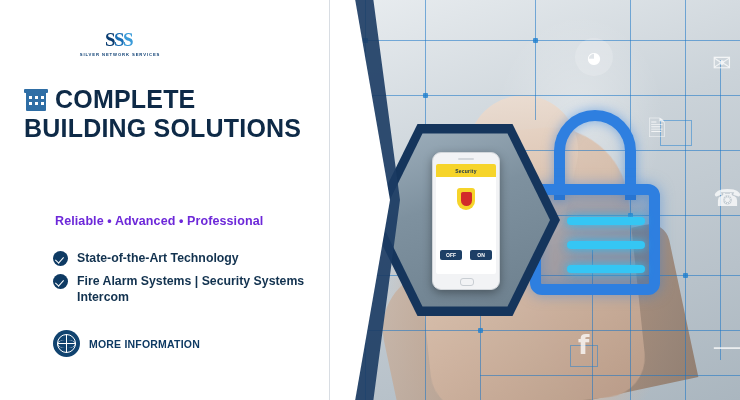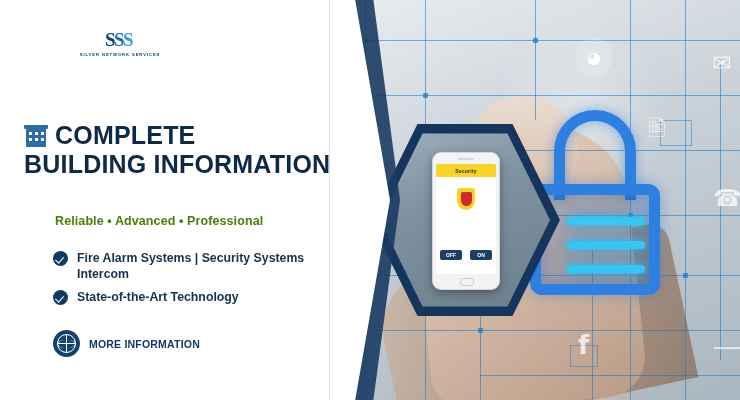--- a/index.html
+++ b/index.html
@@ -41,40 +41,40 @@
   }
 
   
   .headline{
     position:absolute;left:24px;top:85px;width:300px;
   }
   .headline .line{
     color:#0e2a47;font-weight:bold;letter-spacing:.2px;
     font-size:25px;line-height:29px;white-space:nowrap;
   }
-  .headline .l1{display:flex;align-items:center;gap:7px;margin-top:36px;}
+  .headline .l1{display:flex;align-items:center;gap:7px;}
   .bldg-icon{
     display:inline-block;width:24px;height:24px;position:relative;flex:0 0 auto;
   }
   .bldg-icon .body{
     position:absolute;left:2px;top:4px;width:20px;height:19px;background:#2f6ea5;
     border-radius:1px;
   }
   .bldg-icon .roof{
     position:absolute;left:0px;top:1px;width:24px;height:4px;background:#2f6ea5;
     border-radius:1px;
   }
   .bldg-icon .win{
     position:absolute;width:3px;height:3px;background:#ffffff;
   }
 
   
   .tagline{
     position:absolute;left:55px;top:214px;font-size:12.5px;font-weight:bold;
-    color:#4d7c0f;letter-spacing:.1px;
+    color:#6d28d9;letter-spacing:.1px;
   }
 
   
   .bullets{position:absolute;left:53px;top:250px;width:275px;}
   .bullet{display:flex;align-items:flex-start;gap:9px;margin-bottom:7px;}
   .check{
     flex:0 0 auto;width:15px;height:15px;border-radius:50%;background:#0e3a63;
     position:relative;margin-top:1px;
   }
   .check:after{
@@ -349,33 +349,33 @@
         <span class="body"></span>
         <span class="win" style="left:5px;top:8px;"></span>
         <span class="win" style="left:11px;top:8px;"></span>
         <span class="win" style="left:17px;top:8px;"></span>
         <span class="win" style="left:5px;top:14px;"></span>
         <span class="win" style="left:11px;top:14px;"></span>
         <span class="win" style="left:17px;top:14px;"></span>
       </span>
       <span>COMPLETE</span>
     </div>
-    <div class="line">BUILDING INFORMATION</div>
+    <div class="line">BUILDING SOLUTIONS</div>
   </div>
 
   <div class="tagline" style="z-index:10;">Reliable • Advanced • Professional</div>
 
   <div class="bullets" style="z-index:10;">
     <div class="bullet">
       <span class="check"></span>
-      <span class="bullet-text">Fire Alarm Systems | Security Systems Intercom</span>
+      <span class="bullet-text">State-of-the-Art Technology</span>
     </div>
     <div class="bullet">
       <span class="check"></span>
-      <span class="bullet-text">State-of-the-Art Technology</span>
+      <span class="bullet-text">Fire Alarm Systems | Security Systems Intercom</span>
     </div>
   </div>
 
   <div class="moreinfo" style="z-index:10;">
     <span class="globe">
       <span class="merid"></span>
         <span class="eq"></span>
     </span>
     <span class="mi-text">
       <span class="mi-title">MORE INFORMATION</span>

